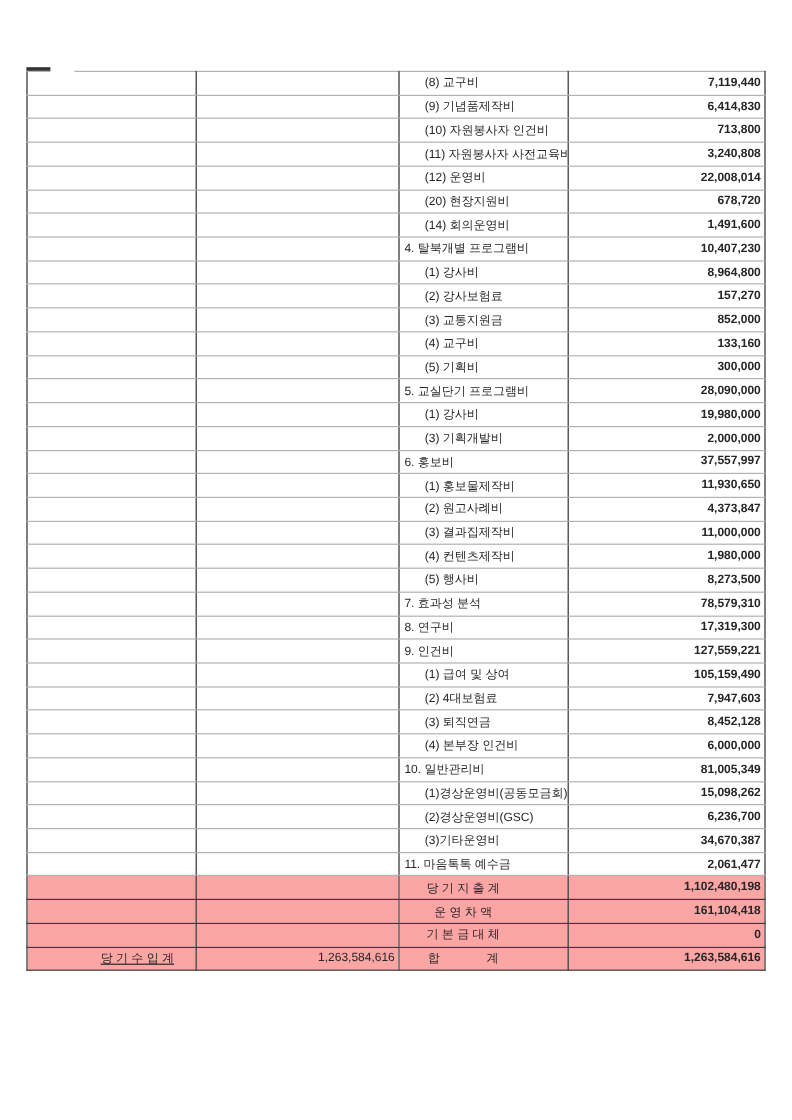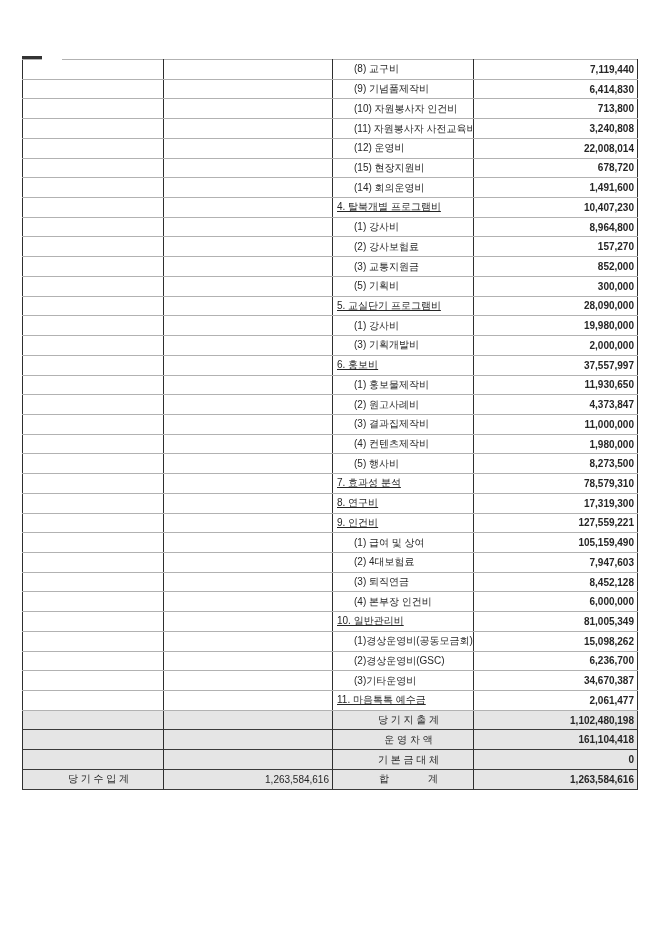--- a/index.html
+++ b/index.html
@@ -28,32 +28,31 @@
     font-size: 10px;
     color: #262626;
     vertical-align: middle;
     white-space: nowrap;
     overflow: hidden;
     border-left: 1px solid #2e2e2e;
     border-right: 1px solid #2e2e2e;
     border-top: 1px solid #b2b2b2;
     border-bottom: 1px solid #b2b2b2;
   }
-  .item-cell.main { text-align: left; padding-left: 4px; text-decoration: underline; }
+  .item-cell.main { text-align: left; padding-left: 4px; }
   .item-cell.sub  { text-align: left; padding-left: 21px; }
   .amount-cell    { text-align: right; padding-right: 3px; font-weight: bold; }
 
   tr.summary-row td {
-    background: #e5e5e5;
+    background: #fca5a5;
     border-top: 1.6px solid #3a3a3a;
     border-bottom: 1.6px solid #3a3a3a;
-    padding-left: 45px;
   }
   .sum-label-cell { text-align: center; padding-right: 34px; white-space: pre; }
-  .sum-cat-cell   { text-align: left; padding-right: 18px; white-space: pre; }
+  .sum-cat-cell   { text-align: right; padding-right: 18px; white-space: pre; text-decoration: underline; }
   .sum-lamt-cell  { text-align: right; padding-right: 3px; }
 
   
   .top-border-dark { position: absolute; left: 22px; top: 56px; width: 20px; height: 3px; background: #333333; }
   .top-border-gap  { position: absolute; left: 42px; top: 56px; width: 20px; height: 5px; background: #ffffff; }
 </style>
 </head>
 <body>
 
 <div class="sheet">
@@ -91,21 +90,21 @@
         </tr>
         <tr class="detail-row">
           <td class="cat-cell"></td>
           <td class="lamt-cell"></td>
           <td class="item-cell sub">(12) 운영비</td>
           <td class="amount-cell">22,008,014</td>
         </tr>
         <tr class="detail-row">
           <td class="cat-cell"></td>
           <td class="lamt-cell"></td>
-          <td class="item-cell sub">(15) 현장지원비</td>
+          <td class="item-cell sub">(20) 현장지원비</td>
           <td class="amount-cell">678,720</td>
         </tr>
         <tr class="detail-row">
           <td class="cat-cell"></td>
           <td class="lamt-cell"></td>
           <td class="item-cell sub">(14) 회의운영비</td>
           <td class="amount-cell">1,491,600</td>
         </tr>
         <tr class="detail-row">
           <td class="cat-cell"></td>
@@ -123,20 +122,26 @@
           <td class="cat-cell"></td>
           <td class="lamt-cell"></td>
           <td class="item-cell sub">(2) 강사보험료</td>
           <td class="amount-cell">157,270</td>
         </tr>
         <tr class="detail-row">
           <td class="cat-cell"></td>
           <td class="lamt-cell"></td>
           <td class="item-cell sub">(3) 교통지원금</td>
           <td class="amount-cell">852,000</td>
+        </tr>
+        <tr class="detail-row">
+          <td class="cat-cell"></td>
+          <td class="lamt-cell"></td>
+          <td class="item-cell sub">(4) 교구비</td>
+          <td class="amount-cell">133,160</td>
         </tr>
         <tr class="detail-row">
           <td class="cat-cell"></td>
           <td class="lamt-cell"></td>
           <td class="item-cell sub">(5) 기획비</td>
           <td class="amount-cell">300,000</td>
         </tr>
         <tr class="detail-row">
           <td class="cat-cell"></td>
           <td class="lamt-cell"></td>

